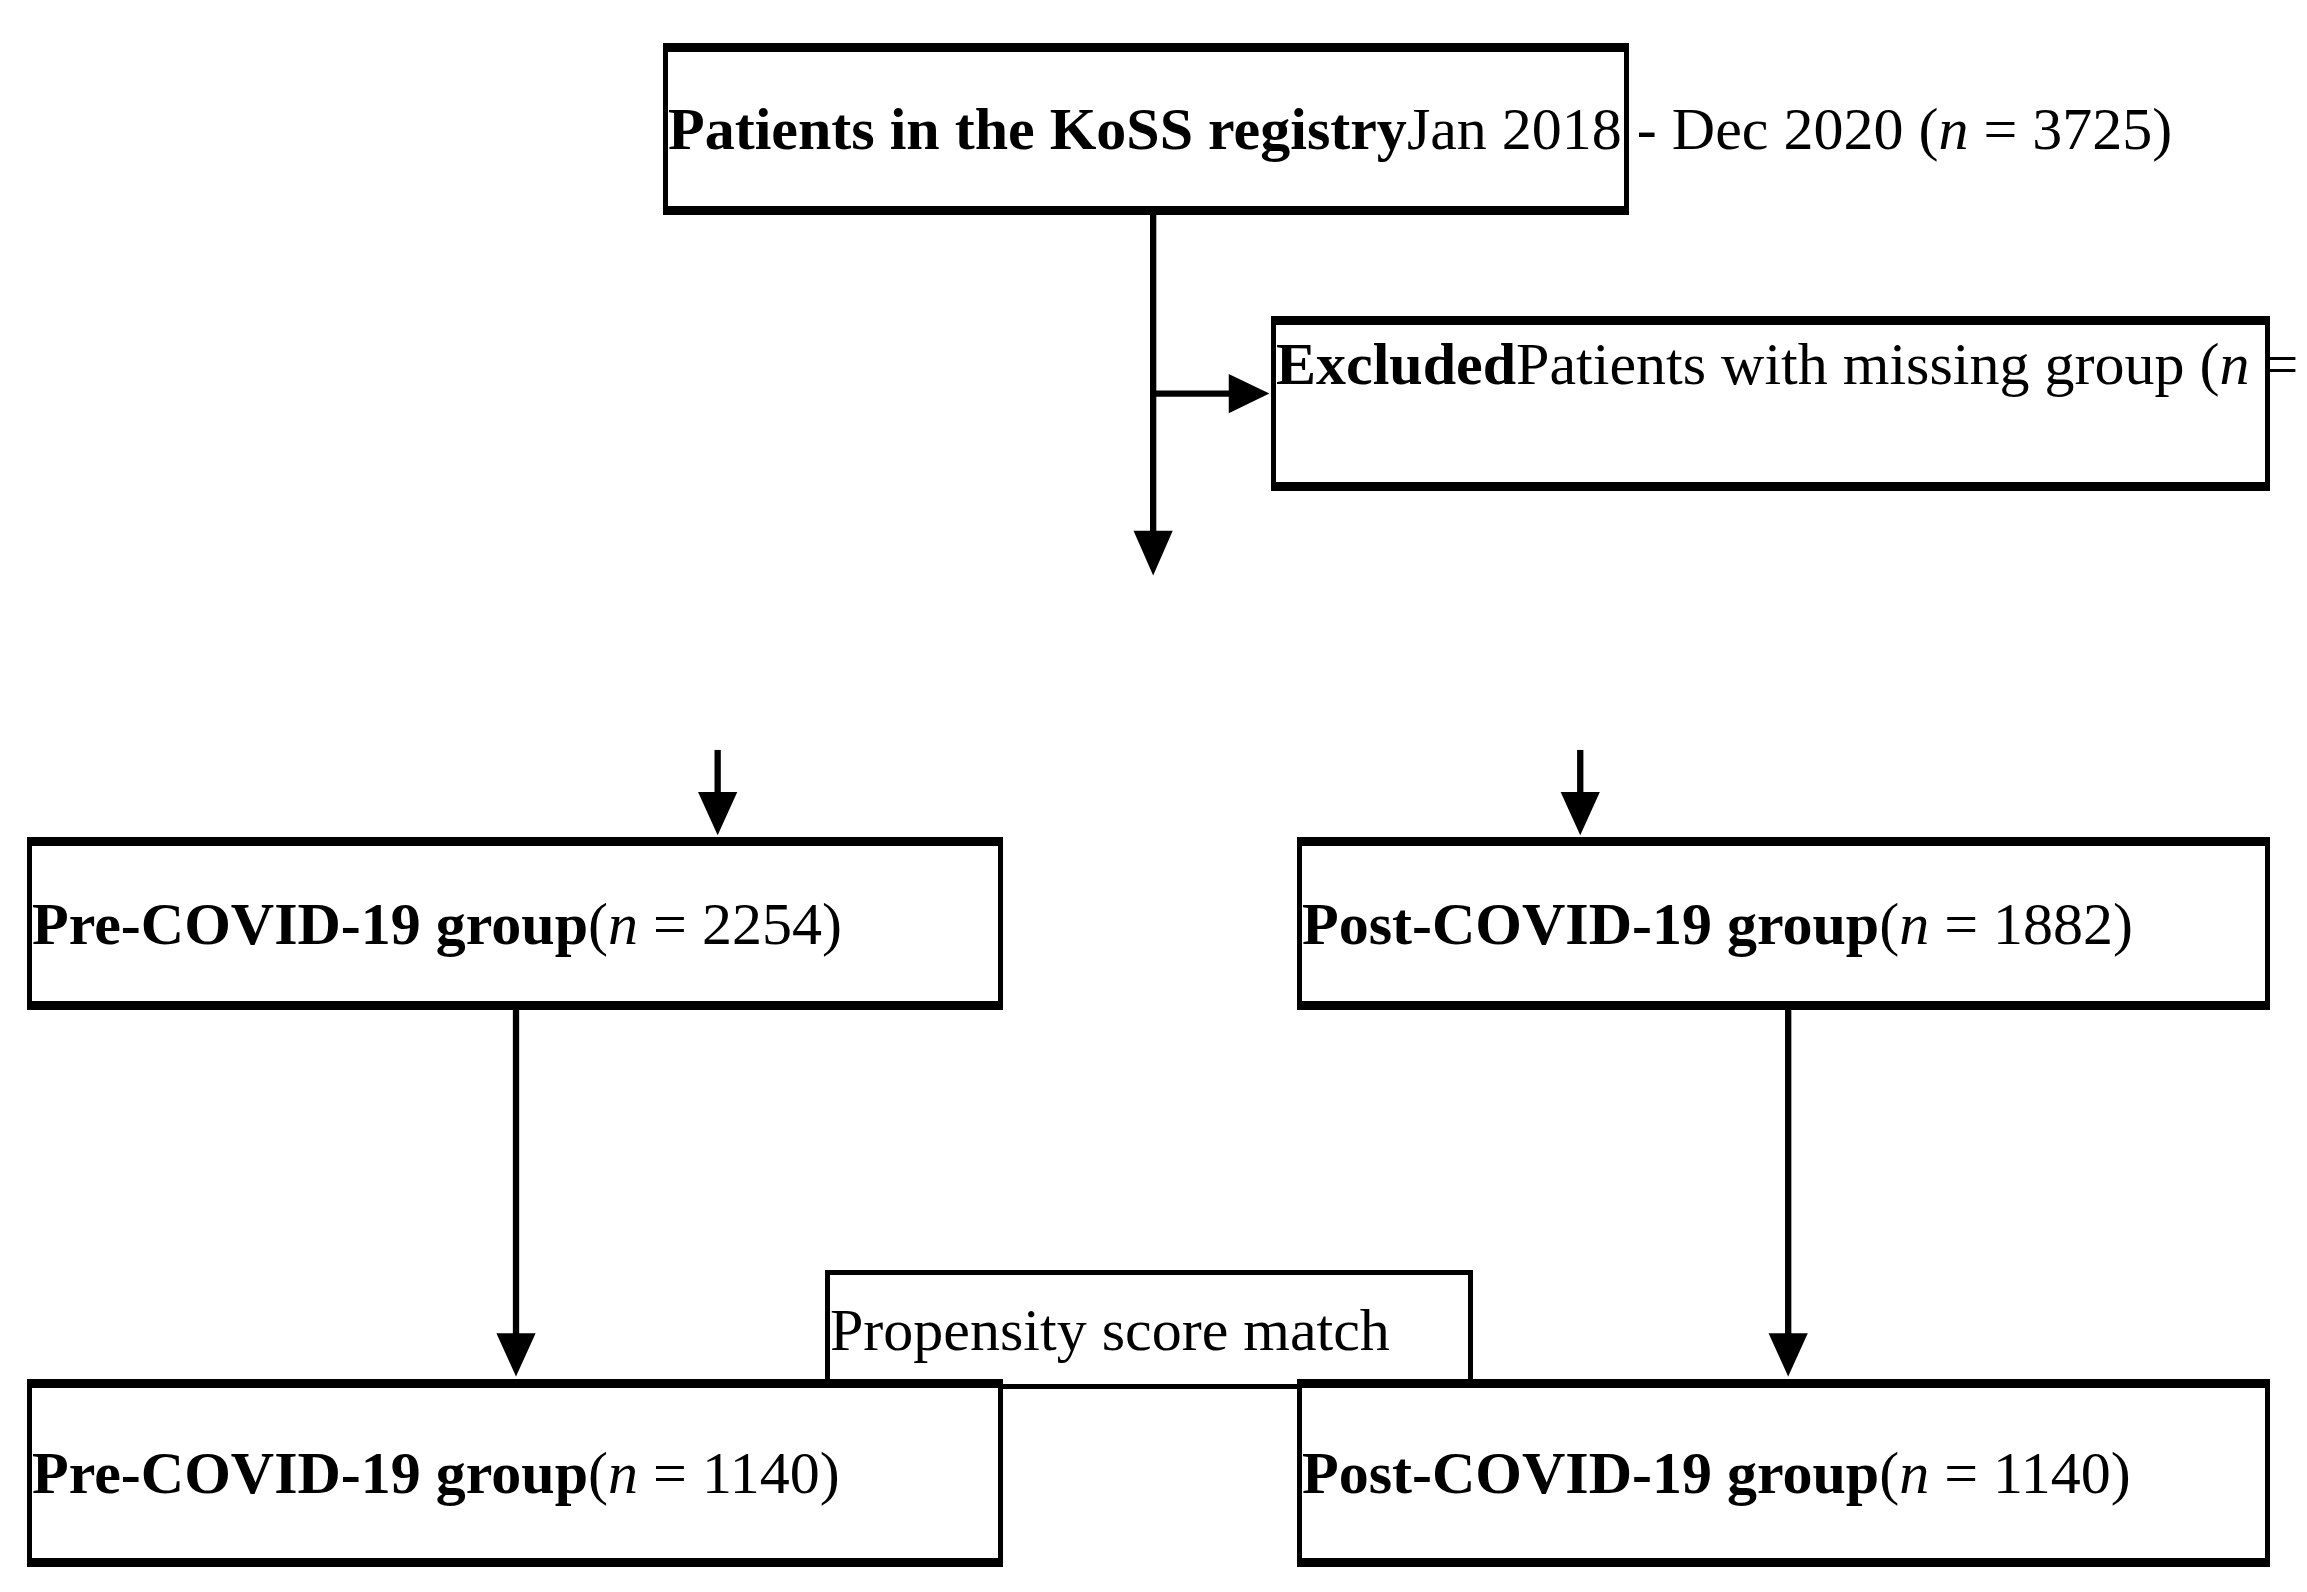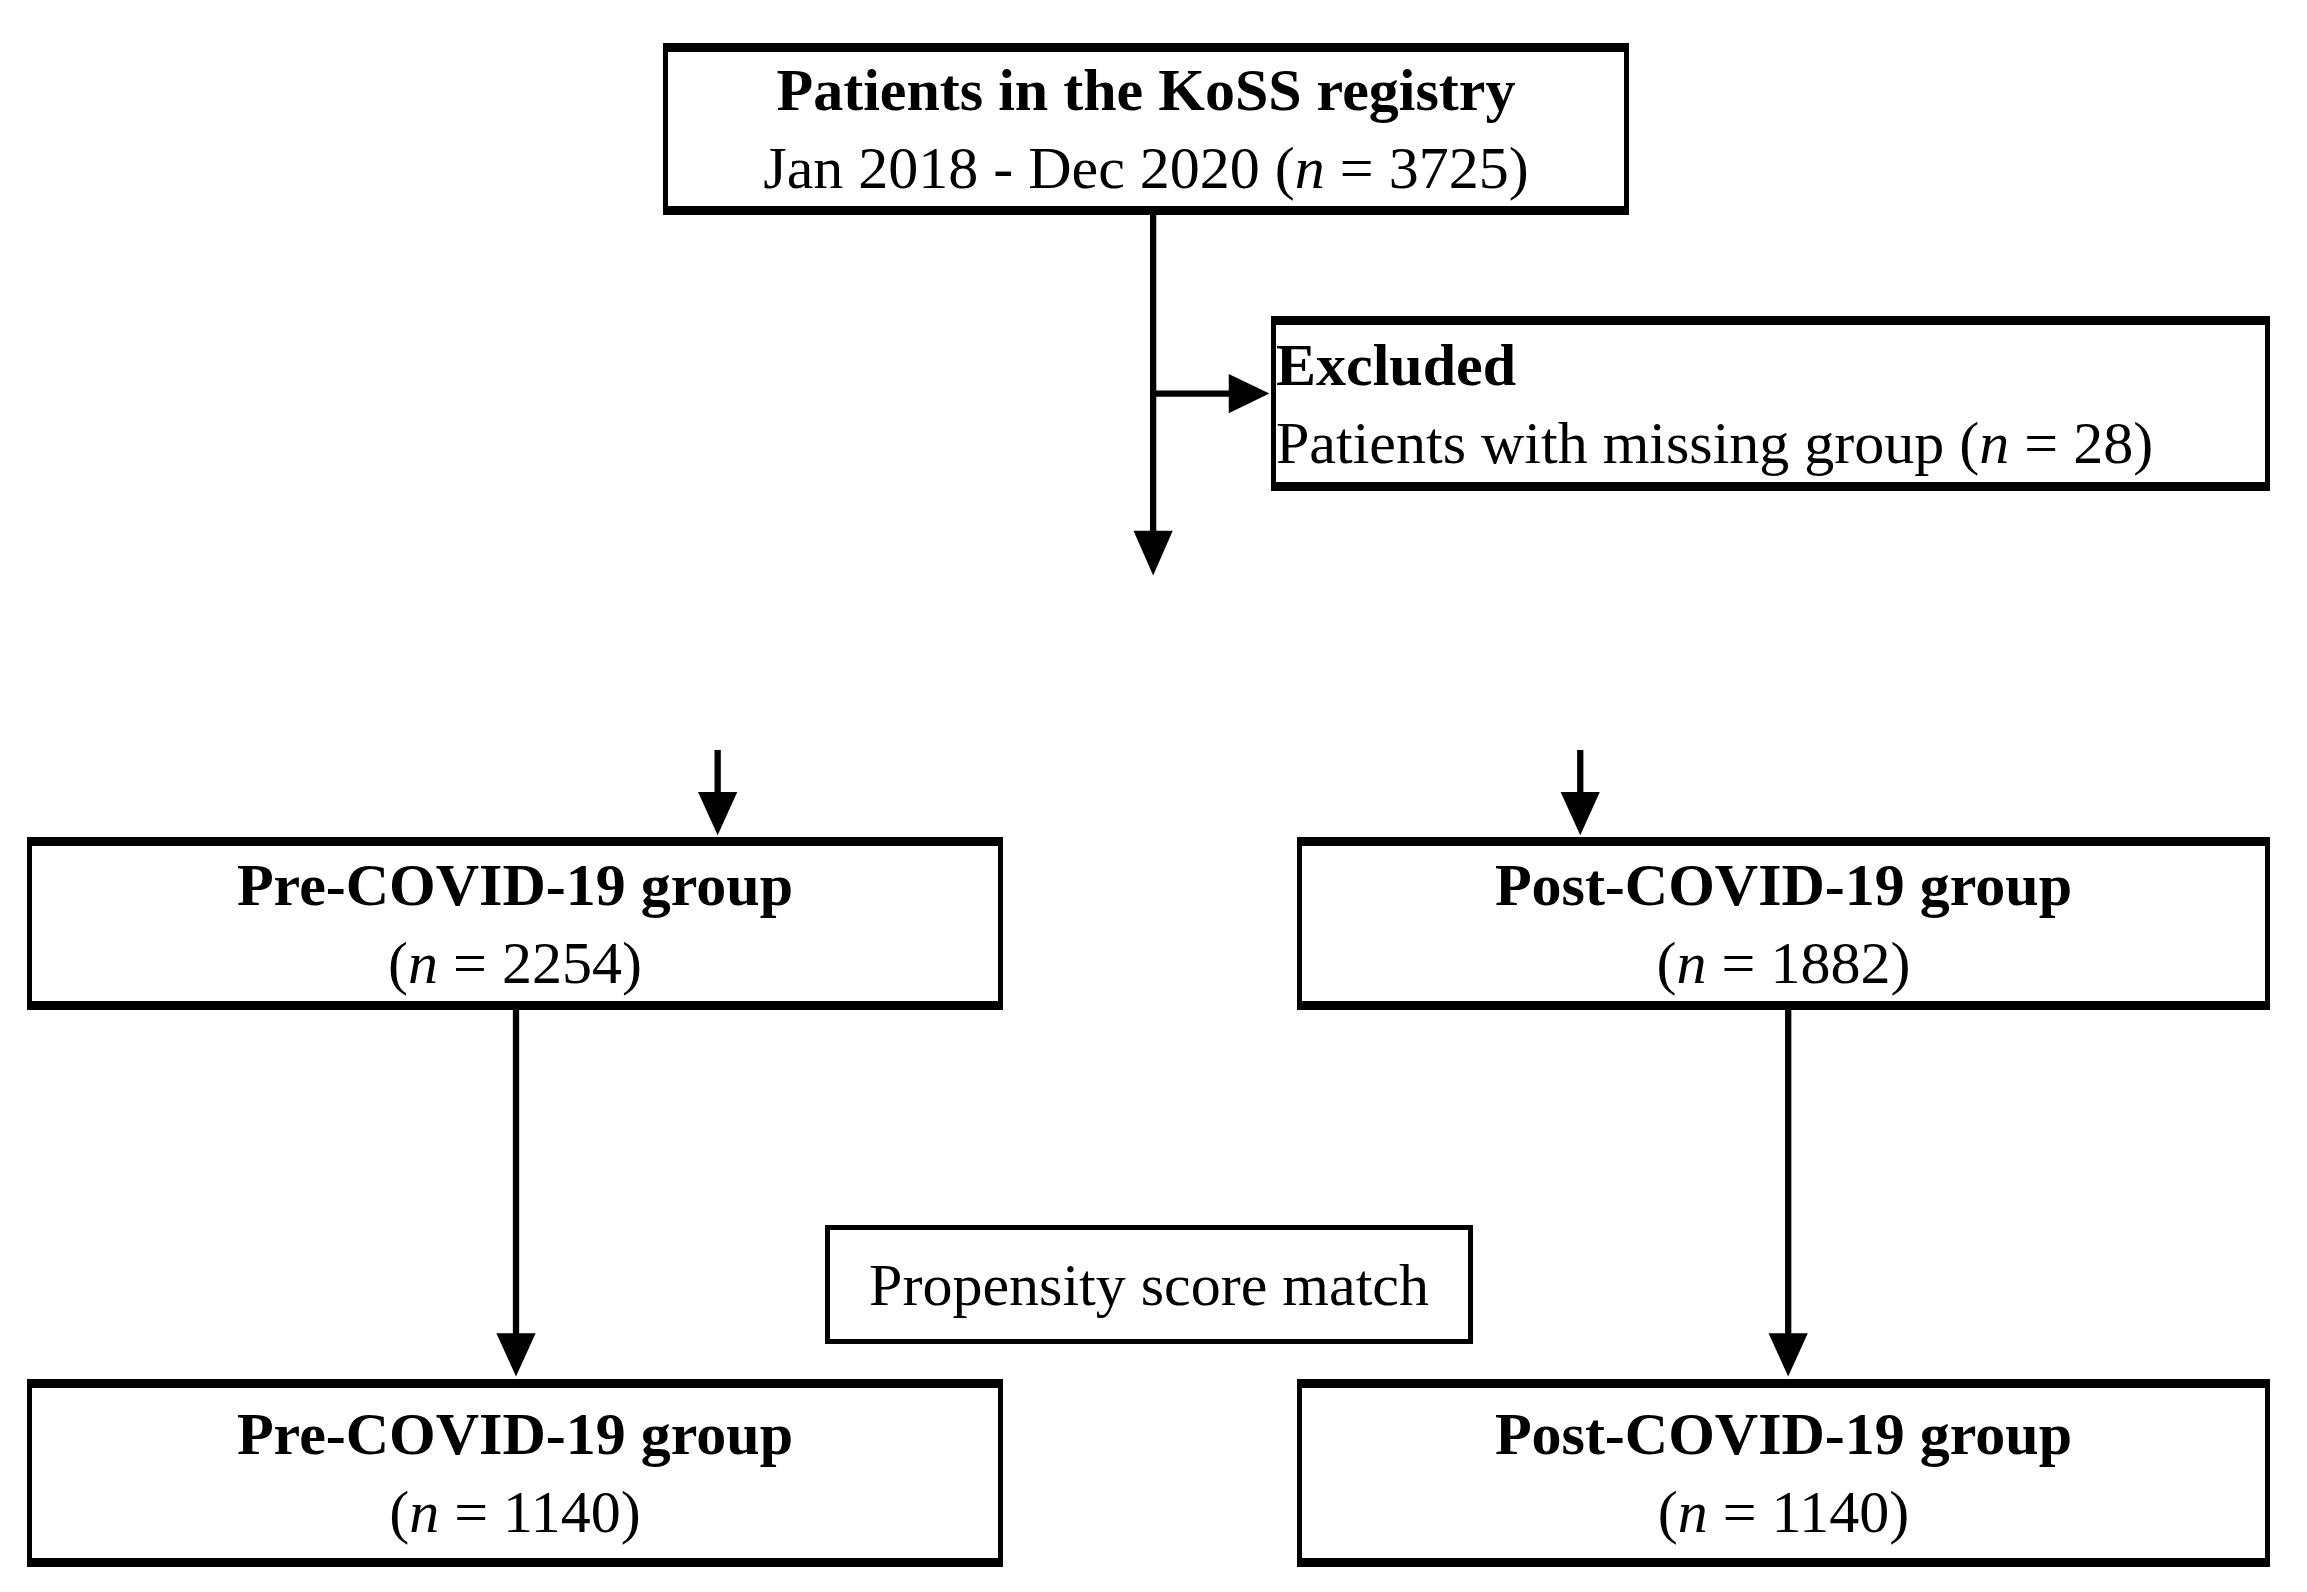--- a/index.html
+++ b/index.html
@@ -24,23 +24,21 @@
     z-index: 0;
   }
   .box {
     position: absolute;
     box-sizing: border-box;
     background: #ffffff;
     border: 5.6px solid #000000;
     border-top-width: 9px;
     border-bottom-width: 9px;
     display: flex;
-    flex-direction: column;
     align-items: center;
-    justify-content: center;
     text-align: center;
     z-index: 1;
   }
   .box .title {
     font-size: 60px;
     font-weight: bold;
     line-height: 78px;
     white-space: nowrap;
   }
   .box .sub {
@@ -50,21 +48,21 @@
     white-space: nowrap;
   }
   .nvar { font-style: italic; }
 
   #registry-box   { left: 663px;  top: 43px;   width: 966px; height: 172px; }
   #excluded-box   { left: 1271px; top: 316px;  width: 999px; height: 175px;
                     align-items: flex-start; text-align: left; }
   #analysis-box   { left: 663px;  top: 577px;  width: 966px; height: 173px; }
   #pre-group-box  { left: 27px;   top: 837px; width: 976px; height: 173px; }
   #post-group-box { left: 1297px; top: 837px; width: 973px; height: 173px; }
-  #psm-box        { left: 825px; top: 1225px; width: 648px;  height: 119px;
+  #psm-box        { left: 825px; top: 1270px; width: 648px;  height: 119px;
                     border-width: 5.6px; }
   #psm-box .sub   { line-height: 98px; }
   #pre-matched-box  { left: 27px;   top: 1379px; width: 976px; height: 188px; }
   #post-matched-box { left: 1297px; top: 1379px; width: 973px; height: 188px; }
 
   .shaft { stroke: #000000; stroke-width: 9; fill: none; }
   .head  { fill: #000000; stroke: none; }
 </style>
 </head>
 <body>

